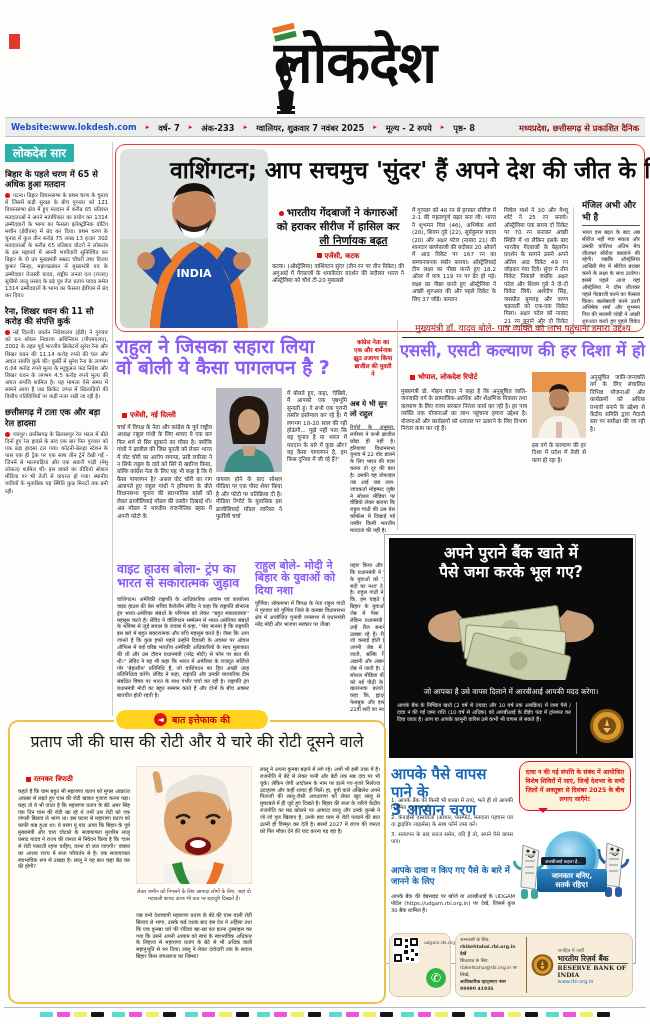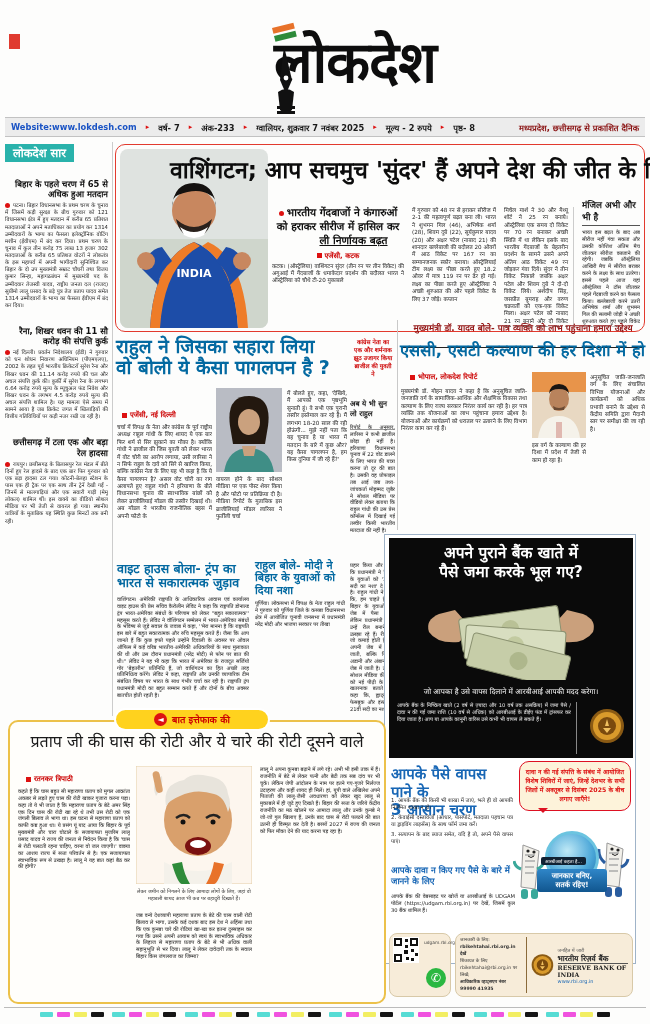--- a/index.html
+++ b/index.html
@@ -17,34 +17,34 @@
   
   .tagline{font-size:11px;font-weight:bold;color:#d11;text-align:center;}
   .title{font-size:57px;font-weight:900;color:#0d0d0d;text-align:center;line-height:1;letter-spacing:-1px;}
   .infobar{background:#ececec;border-top:1px solid #c2c2c2;border-bottom:1px solid #c2c2c2;
            display:flex;align-items:center;font-size:8.3px;font-weight:bold;padding:0 6px;gap:9px;}
   .infobar .sep{color:#d11;font-size:7px;}
   .web{color:#1a53c4;}
   .edition{color:#8a1313;margin-left:auto;}
   
   .sb-head{background:#29b2ab;color:#fff;font-weight:bold;font-size:11.5px;padding:1px 8px 2px;display:inline-block;}
-  .sb-title{font-size:8.4px;font-weight:bold;line-height:1.2;margin:17px 0 3px;color:#111;text-align:right;}
+  .sb-title{font-size:8.4px;font-weight:bold;line-height:1.2;margin:7px 0 3px;color:#111;}
   .sb-body{font-size:5.4px;}
   
   .leadbox{border:1.5px solid #e23a2e;border-radius:10px;}
   .lead-h{font-size:23px;font-weight:900;color:#0c0c0c;white-space:nowrap;}
   .stand{font-size:10.5px;font-weight:900;text-align:center;line-height:1.35;color:#101010;}
   .stand u{text-decoration:underline;margin-left:31px;}
   .byline{font-size:7px;font-weight:bold;color:#c00;}
   .boxhead{font-size:8.8px;font-weight:900;border-bottom:1px solid #555;padding-bottom:2px;margin-bottom:3px;}
   
-  .h-big{font-weight:900;color:#0369a1;line-height:1.12;}
+  .h-big{font-weight:900;color:#8b5cf6;line-height:1.12;}
   .rednote{color:#c00;font-weight:bold;font-size:6px;text-align:center;line-height:1.35;}
   .subhead{font-weight:900;font-size:7.2px;border-bottom:1px solid #999;padding-bottom:11px;margin-bottom:2px;}
-  .kicker{color:#941616;font-weight:bold;font-size:8.8px;text-align:center;border-bottom:1.5px solid #222;padding-bottom:13px;}
+  .kicker{color:#941616;font-weight:normal;font-size:8.8px;text-align:center;border-bottom:1.5px solid #222;padding-bottom:3px;}
   
   .ad{border:1px solid #9fb3c8;background:#fff;}
   .adblack{background:#0a0a0a;color:#fff;}
   .ad-h{font-size:15.5px;font-weight:900;text-align:center;line-height:1.25;color:#fff;}
   .blue{color:#1766b5;}
   .steps-t{font-size:15px;font-weight:700;line-height:1.2;}
   .step{font-size:5.4px;color:#222;text-align:justify;margin-bottom:3px;line-height:1.3;}
   .bubble{background:#fdf3da;border:1.5px solid #d12; border-radius:10px;color:#d11;font-size:6.2px;font-weight:bold;
           text-align:center;padding:6px 5px;line-height:1.45;}
   .bubble:after{content:"";position:absolute;left:18px;bottom:-8px;border:5px solid transparent;border-top-color:#d12;}

